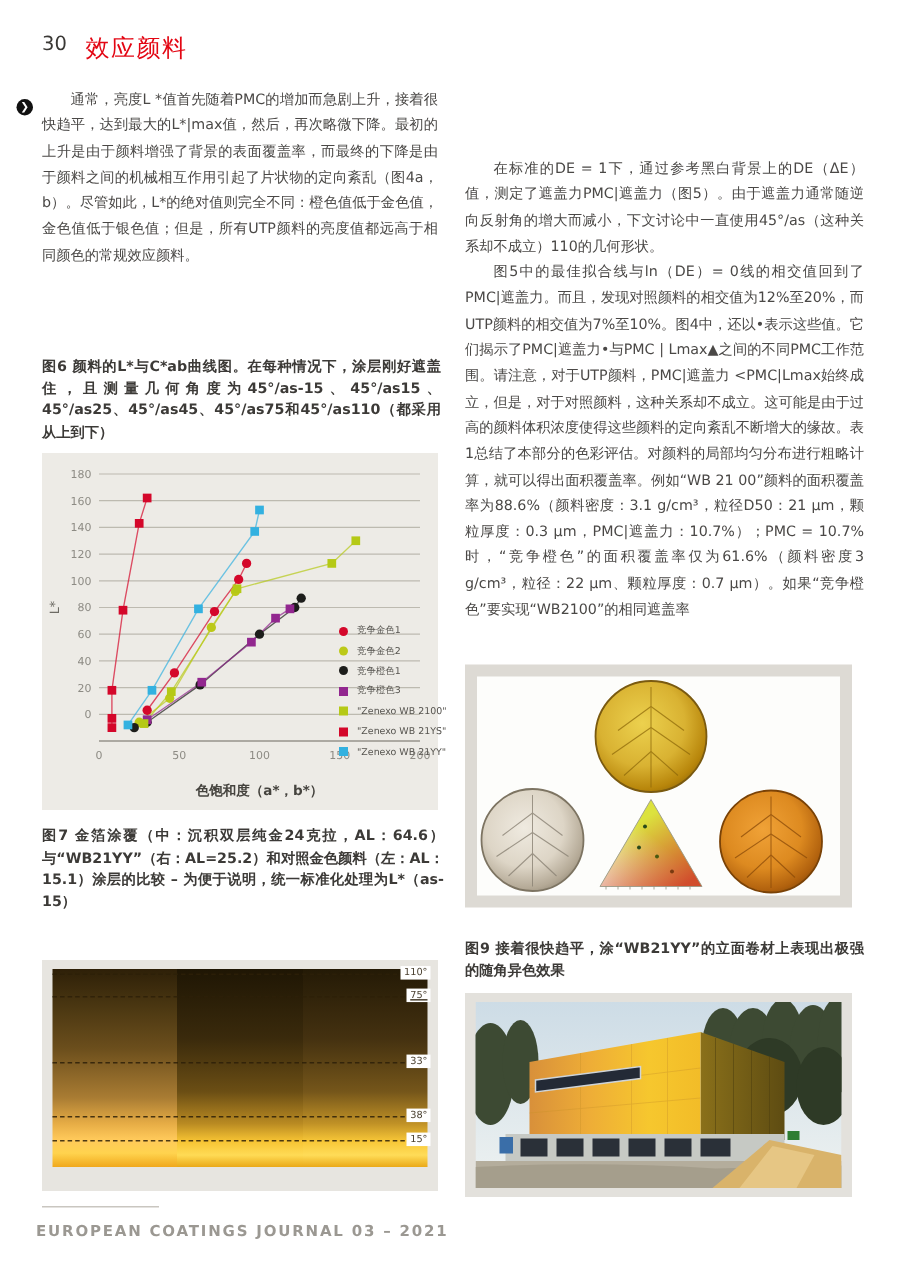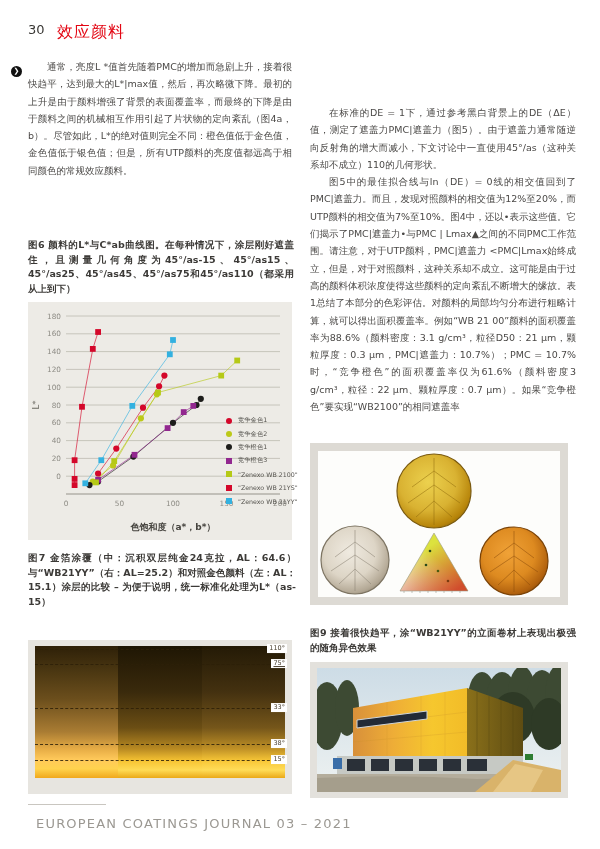--- a/index.html
+++ b/index.html
@@ -27,21 +27,21 @@
            padding:16px;box-sizing:border-box;}
   #goldinner{position:absolute;left:7px;top:6px;right:7px;height:132px;display:flex;}
   .goldpanel{flex:1 1 0;}
   .gp1{background:linear-gradient(#2e2008 0%,#4c3812 20%,#6b4e1c 40%,#a97c33 65%,#e6ac45 78%,#ffc95a 86%,#ffd34e 93%,#f0a81c 100%);}
   .gp2{background:linear-gradient(#1f1604 0%,#3a2a0c 35%,#6b4e14 62%,#b98a22 78%,#f7c433 87%,#ffdb55 94%,#eaa918 100%);}
   .gp3{background:linear-gradient(#241a06 0%,#443110 35%,#75561a 62%,#c09126 78%,#f8c737 87%,#ffdc58 94%,#eaa918 100%);}
   .angline{position:absolute;left:0;right:0;border-top:1px dashed rgba(45,32,8,0.85);}
   .anglabel{position:absolute;right:-2px;transform:translateY(-55%);background:#fff;color:#4a4030;
             font-size:6.5px;padding:0 2px;line-height:9px;}
   #footrule{position:absolute;left:28px;top:804px;width:78px;height:1px;background:#c9c6c0;}
-  #footer{position:absolute;left:36px;top:816px;font-size:13px;letter-spacing:1.2px;color:#9b9892;}
+  #footer{position:absolute;left:24px;top:816px;font-size:10px;letter-spacing:1.2px;color:#9b9892;font-weight:bold;}
   
   #sec2head{position:absolute;left:310px;top:60px;width:266px;font-size:11.5px;line-height:18px;
             font-weight:bold;color:#e30613;}
   #rcol{position:absolute;left:310px;top:104px;width:266px;}
   #fig8cap{position:absolute;left:310px;top:408px;width:266px;}
   #fig8frame{position:absolute;left:310px;top:443px;width:258px;height:162px;background:#dddad4;}
   #fig8inner{position:absolute;left:8px;top:8px;right:8px;bottom:8px;background:#fdfdfb;}
   #fig9cap{position:absolute;left:310px;top:626px;width:266px;}
   #photoframe{position:absolute;left:310px;top:662px;width:258px;height:136px;background:#e3e1dc;}
   #photoframe svg{position:absolute;left:7px;top:6px;}

